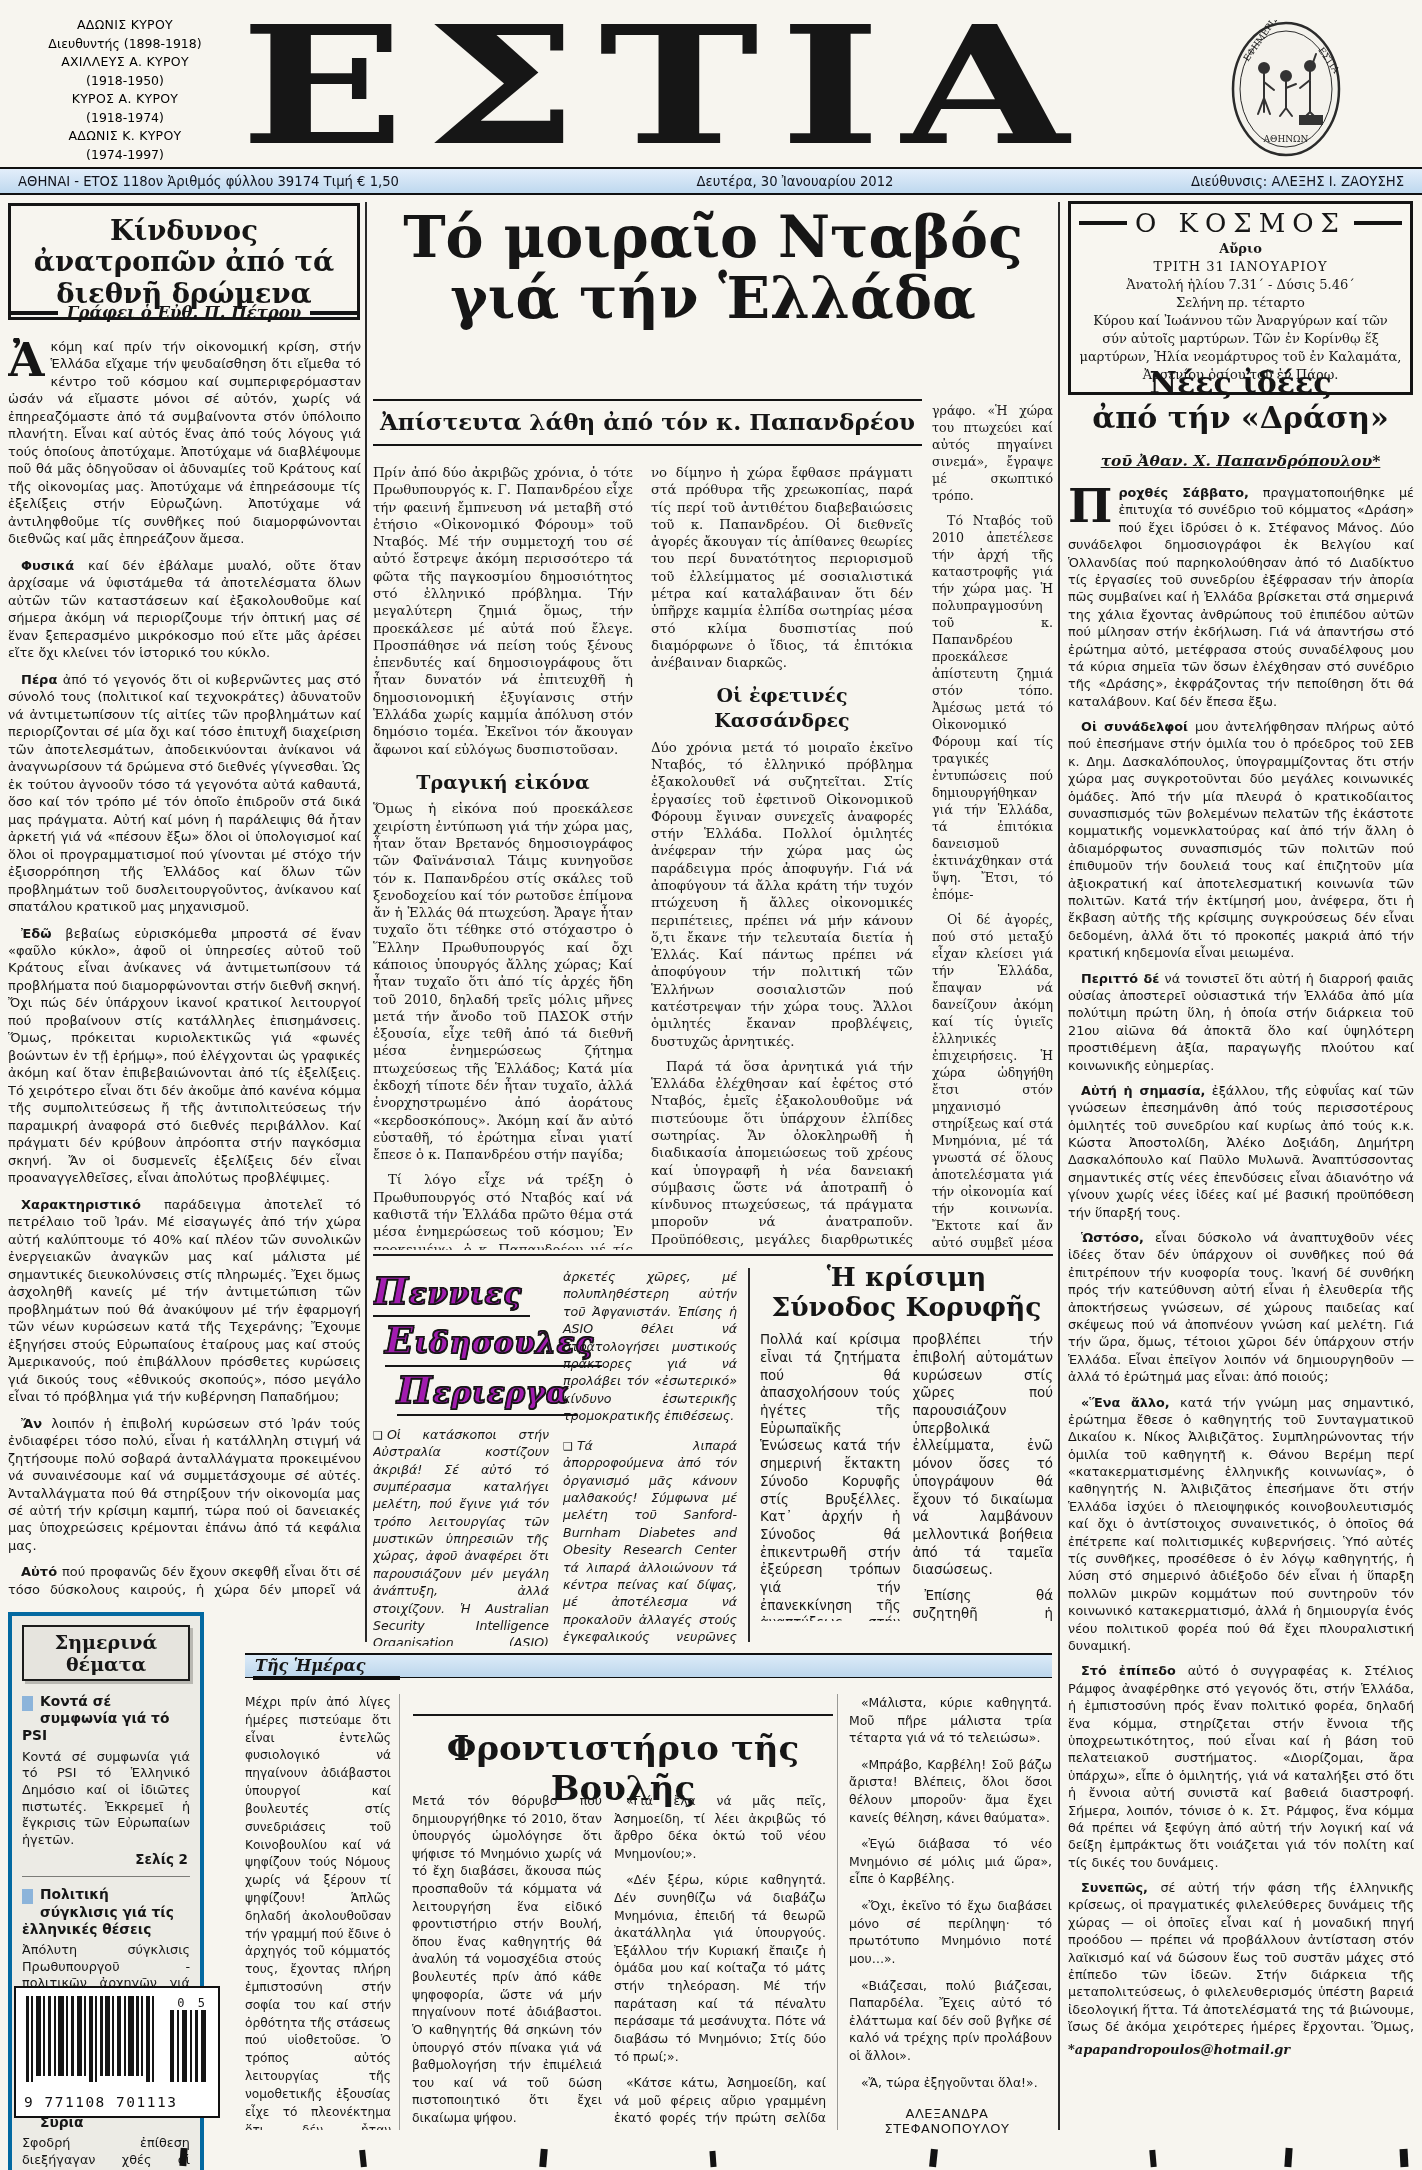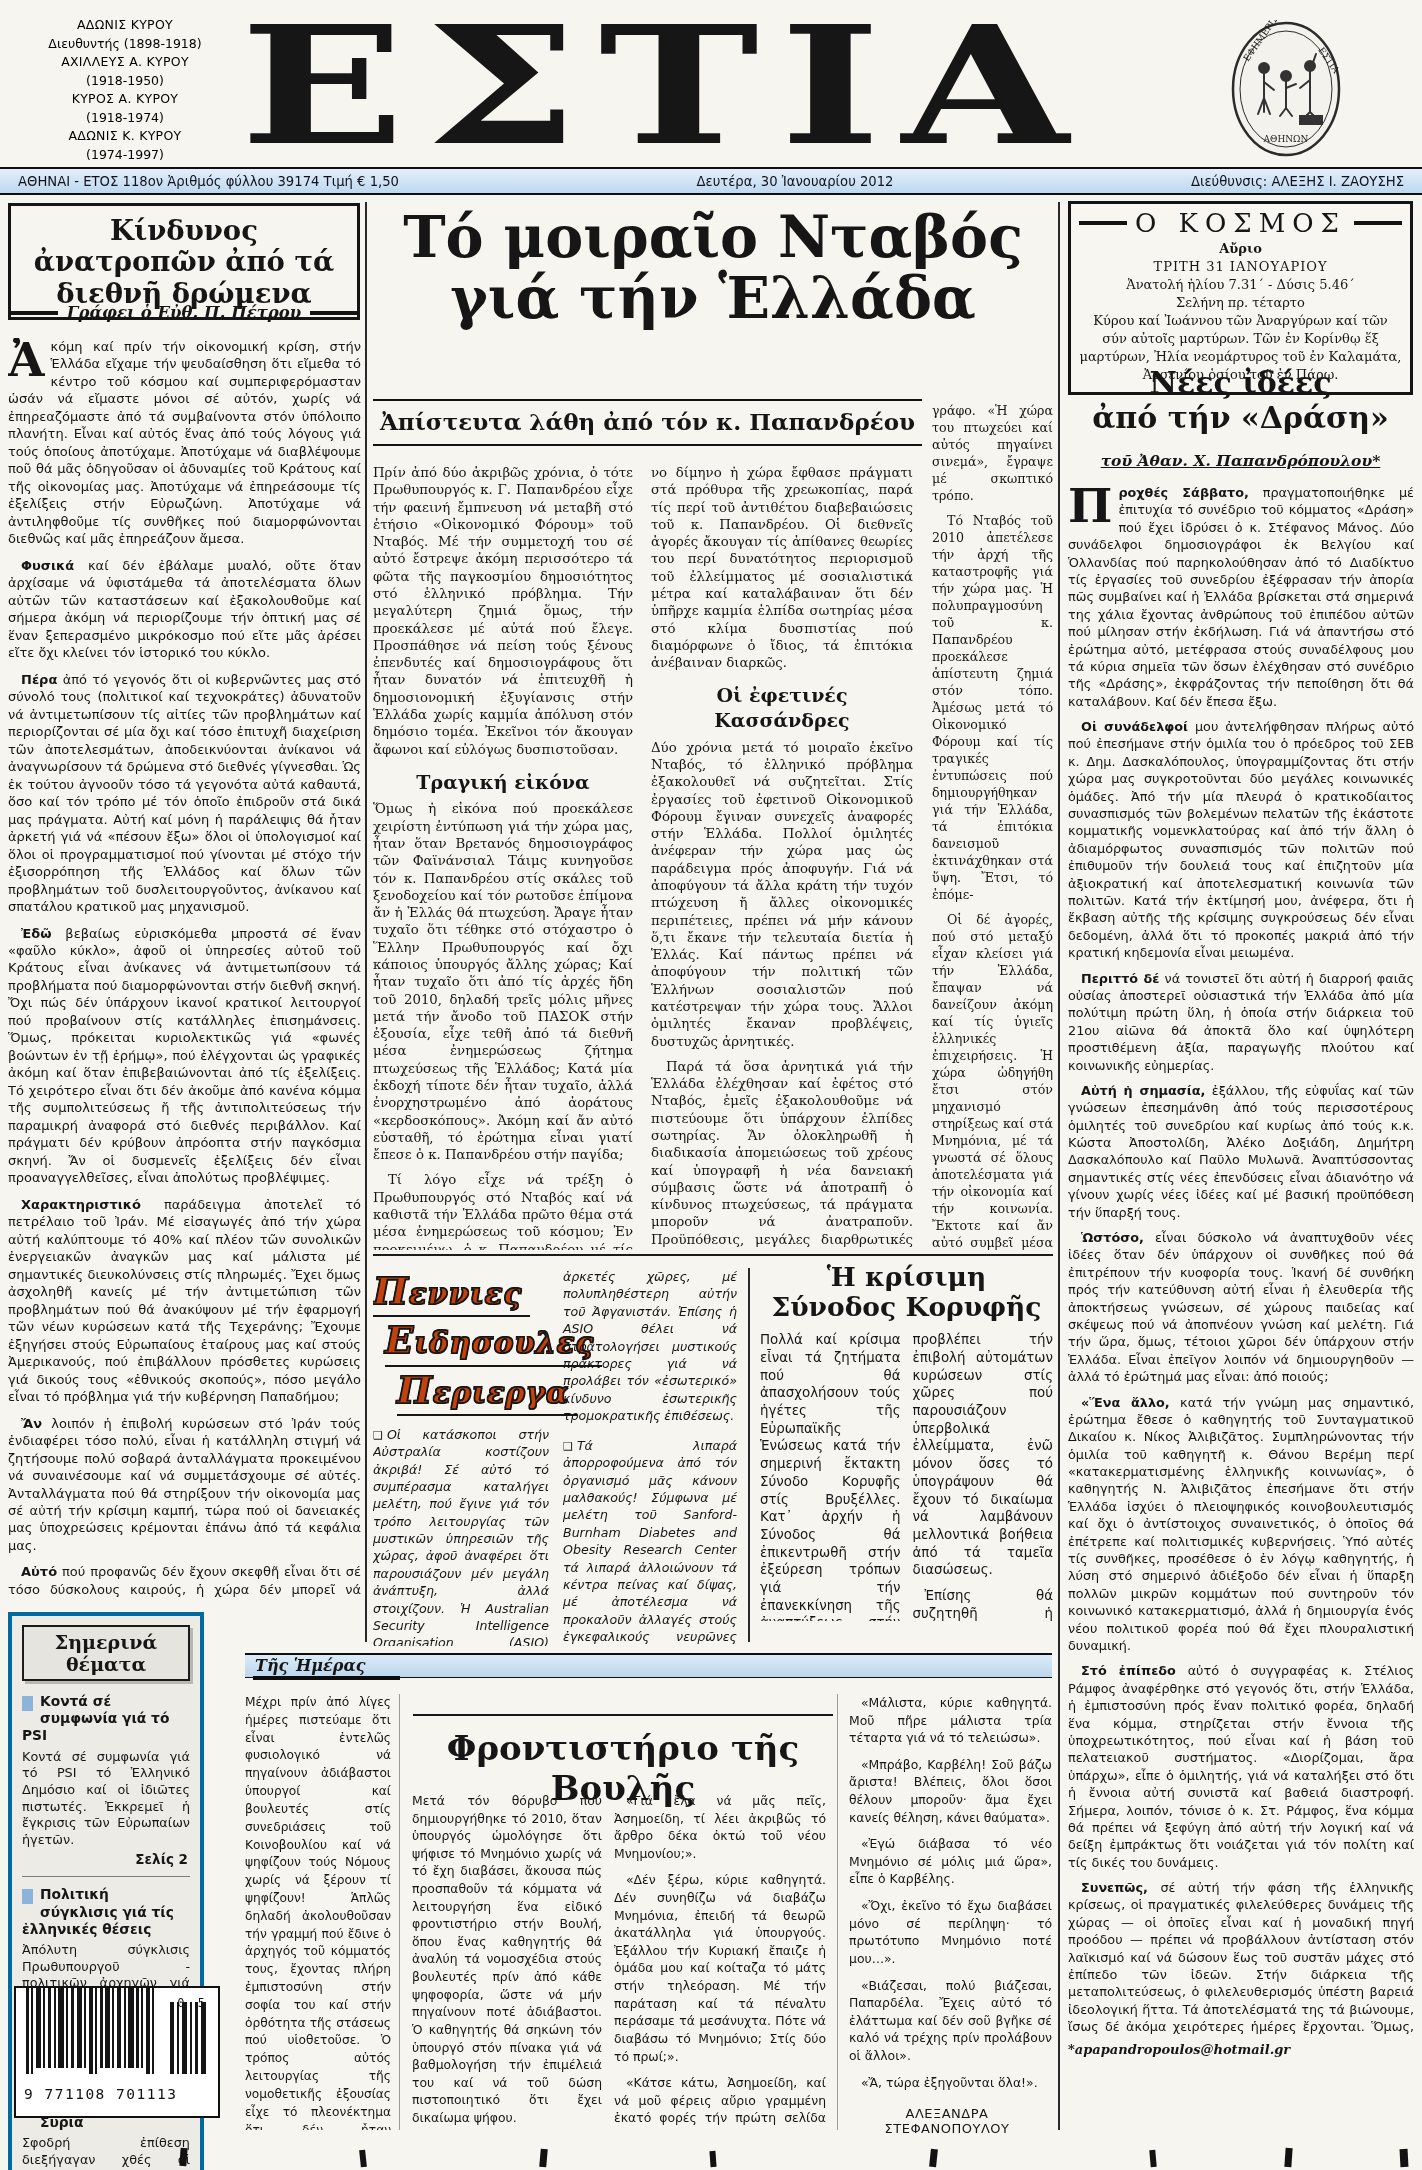--- a/index.html
+++ b/index.html
@@ -33,42 +33,42 @@
   .lead-b{font-weight:bold;}
 
   #topics{left:8px;top:1612px;width:196px;box-sizing:border-box;background:#ecebe5;border:4px solid #0369a1;padding:9px 10px 6px;}
   #topics-title{border:2.5px solid #1b1b1b;background:#e6e4de;box-shadow:3px 3px 0 #b9b8b2;text-align:center;font-size:19px;font-weight:bold;padding:4px 2px;margin-bottom:12px;}
   .topic .tt{font-weight:bold;font-size:13.8px;line-height:1.25;}
   .topic .sq{float:left;width:11px;height:15px;background:#8cb4da;margin:3px 7px 2px 0;}
   .topic .tx{font-size:12.8px;line-height:1.3;margin-top:4px;}
   .topic .pg{text-align:right;font-weight:bold;font-size:13.5px;margin:3px 2px 0 0;}
   .topic-div{height:1px;background:#7c7c78;margin:9px 0;}
 
-  #barcode-box{left:14px;top:1986px;width:206px;height:132px;box-sizing:border-box;background:#fff;border:2px solid #111;padding:0 8px 4px;}
+  #barcode-box{left:14px;top:1986px;width:206px;height:132px;box-sizing:border-box;background:#fff;border:2px solid #111;padding:8px 8px 4px;}
   #barcode-digits{font-size:14.5px;letter-spacing:1.5px;margin-top:2px;color:#111;}
   #barcode-issue{position:absolute;right:10px;top:8px;font-size:12px;letter-spacing:3px;}
 
   
   #main-hl{left:372px;top:206px;width:682px;text-align:center;font-weight:bold;font-size:57px;line-height:1.07;}
   #subhead{left:373px;top:399px;width:549px;box-sizing:border-box;border-top:2px solid #131313;border-bottom:2px solid #131313;text-align:center;font-weight:bold;font-size:23px;padding:7px 0 9px;}
   .mcol{font-size:13.3px;line-height:1.3;overflow:hidden;}
   .mcol p{margin:8px 0 0;text-indent:15px;}
   .mcol p.np{margin-top:0;text-indent:0;}
   .mcol .shead{font-size:19px;font-weight:bold;text-align:center;margin:12px 0 6px;text-indent:0;}
   #mcol1{left:373px;top:464px;width:260px;height:786px;}
   #mcol2{left:651px;top:464px;width:262px;height:786px;}
   #mcol3{left:932px;top:402px;width:121px;height:848px;font-size:12.6px;line-height:1.35;}
 
   #mid-rule{left:373px;top:1254px;width:680px;height:2px;background:#1c1c1c;}
 
   
   #pennies{left:373px;top:1268px;width:364px;height:378px;overflow:hidden;display:flex;gap:14px;}
   .pn-colA{width:176px;}
   .pn-colB{width:174px;}
-  .pn-title-line{display:inline-block;font-family:"DejaVu Serif",serif;font-style:italic;font-weight:bold;font-size:29px;letter-spacing:1px;color:#c2410c;-webkit-text-stroke:1.3px #161616;text-shadow:-1px -1px 0 #161616,1px -1px 0 #161616,-1px 1px 0 #161616,1px 1px 0 #161616;border-bottom:2.5px solid #161616;padding:0 8px 1px 0;line-height:1.25;}
+  .pn-title-line{display:inline-block;font-family:"DejaVu Serif",serif;font-style:italic;font-weight:bold;font-size:29px;letter-spacing:1px;color:#a21caf;-webkit-text-stroke:1.3px #161616;text-shadow:-1px -1px 0 #161616,1px -1px 0 #161616,-1px 1px 0 #161616,1px 1px 0 #161616;border-bottom:2.5px solid #161616;padding:0 8px 1px 0;line-height:1.25;}
   .pn-title-line::first-letter{font-size:37px;}
   .pn-item{font-style:italic;font-size:12.6px;line-height:1.38;margin-top:10px;}
   .pn-item .blt{font-style:normal;font-size:11px;margin-right:4px;}
 
   #pennies-vrule{left:748px;top:1268px;height:374px;}
 
   
   #synod{left:760px;top:1262px;width:293px;}
   #synod-title{text-align:center;font-weight:bold;font-size:26.5px;line-height:1.12;margin-bottom:10px;}
   #synod-cols{display:flex;gap:12px;height:290px;overflow:hidden;}

